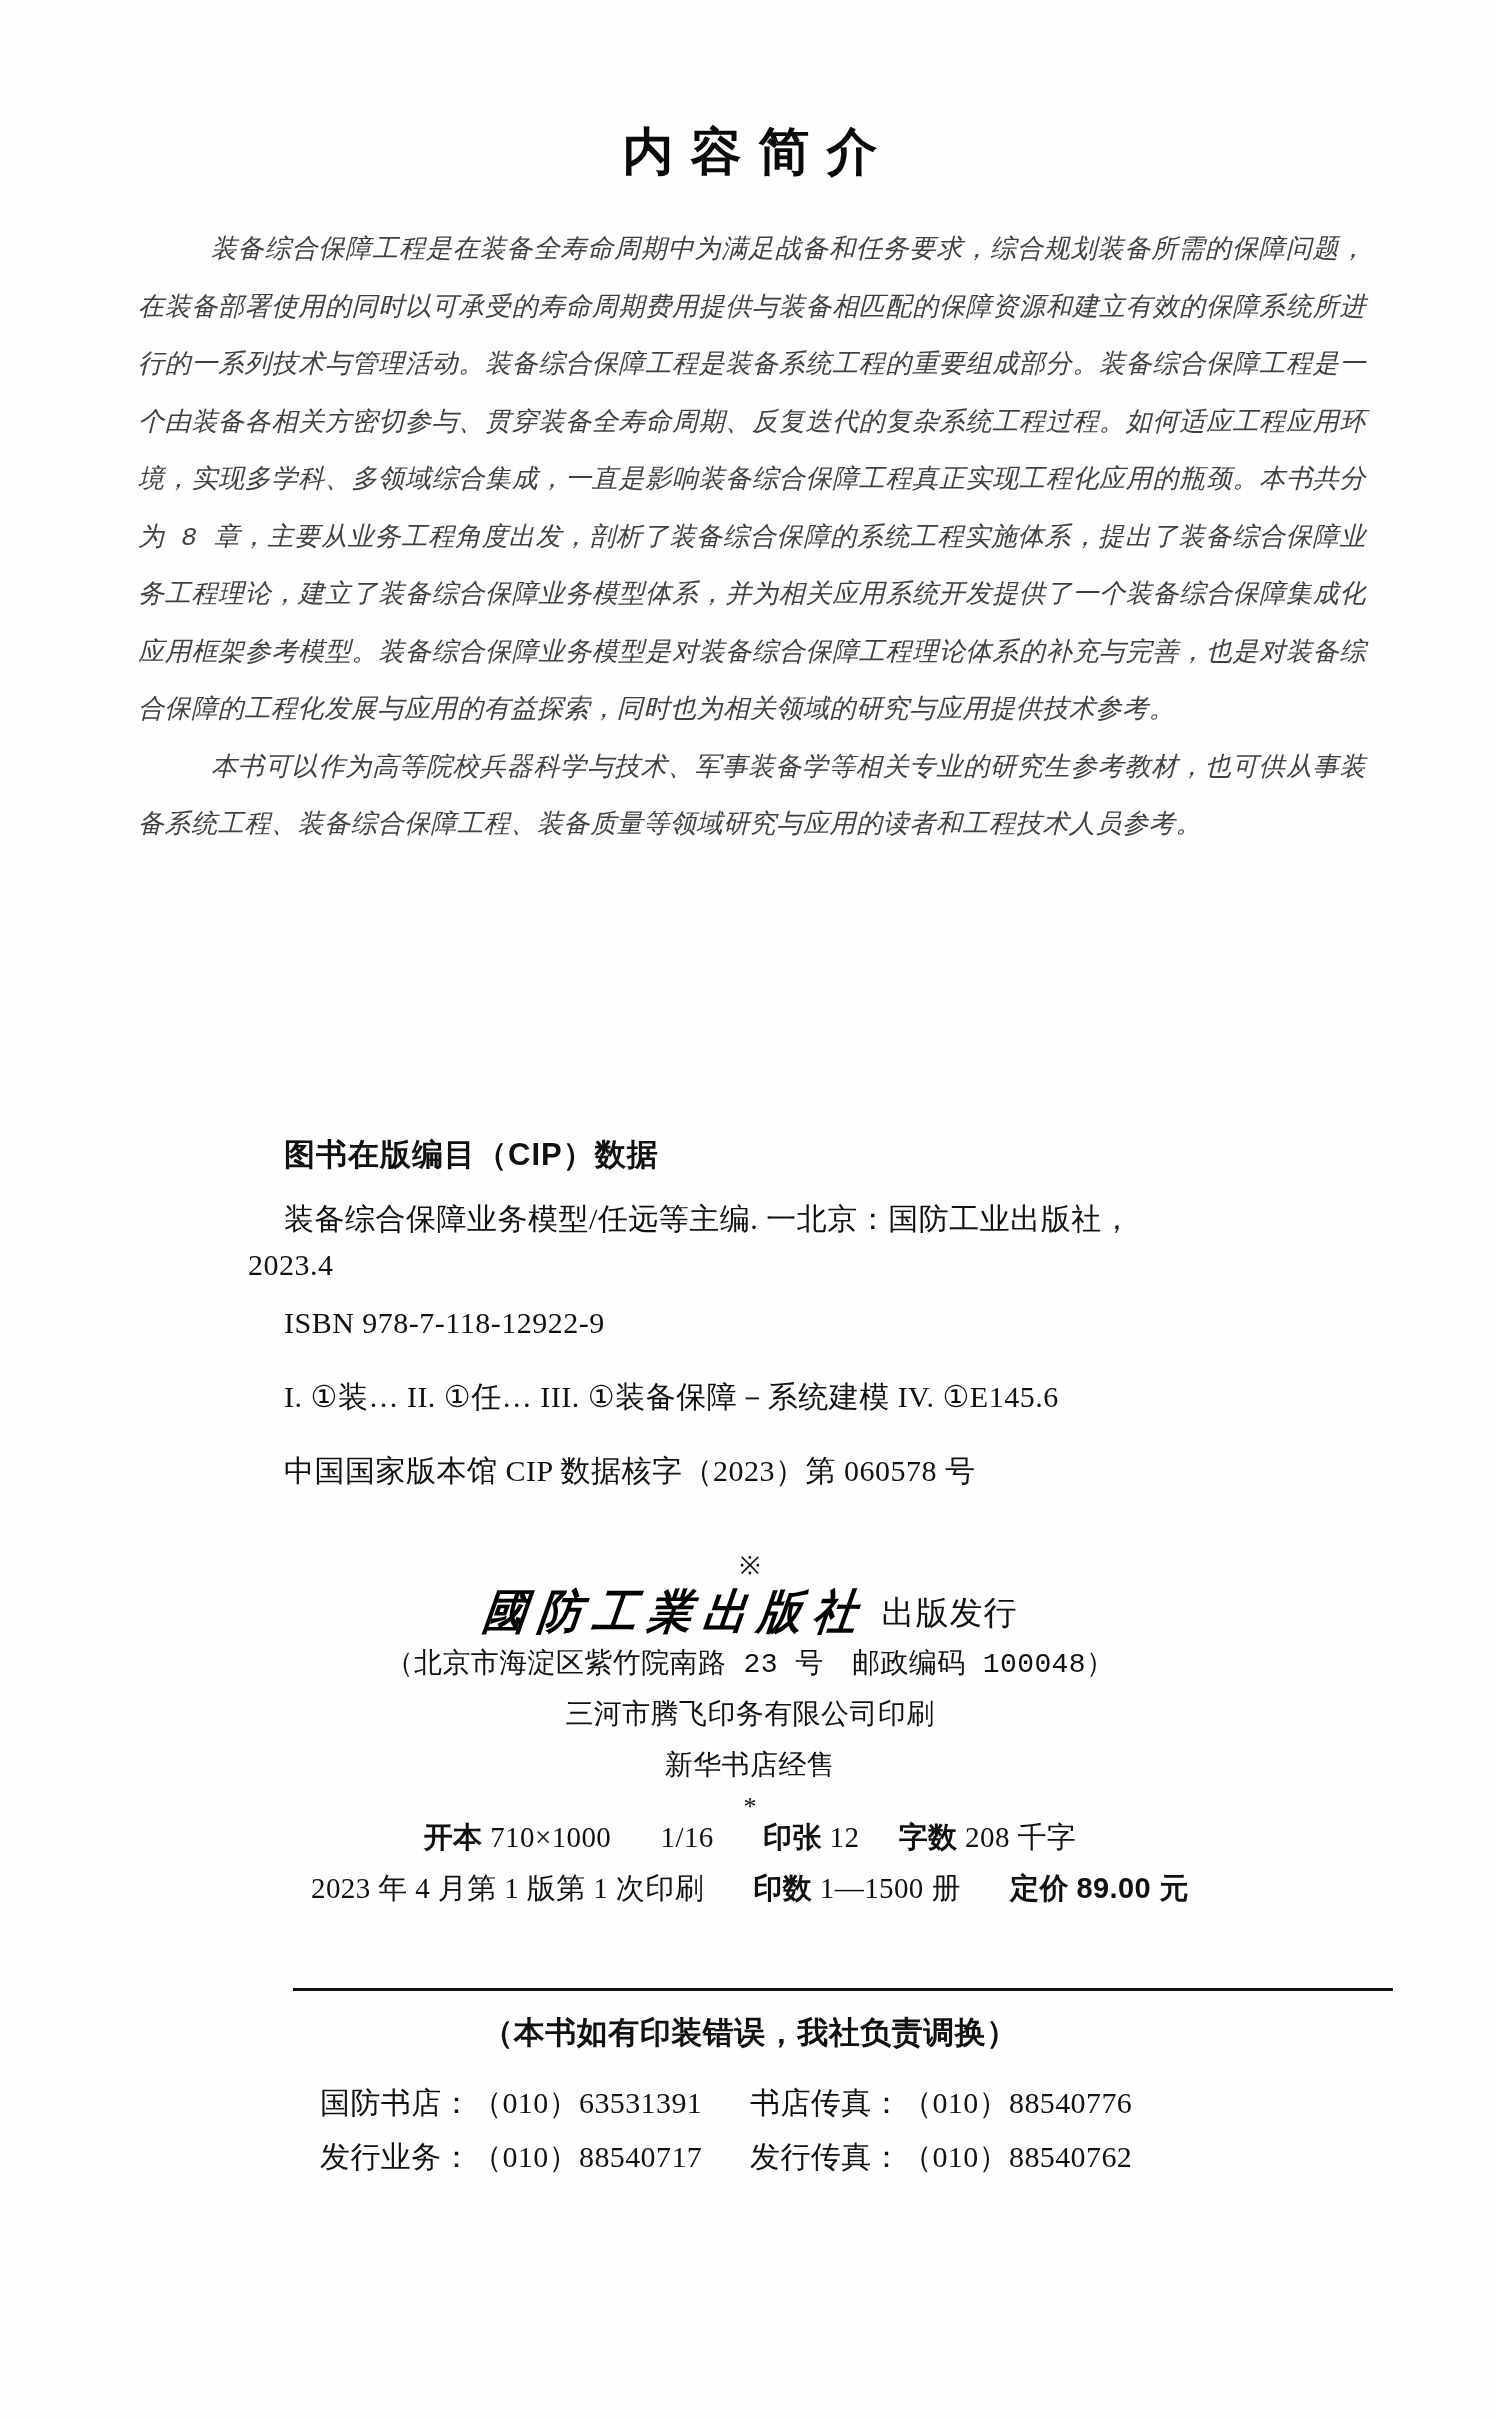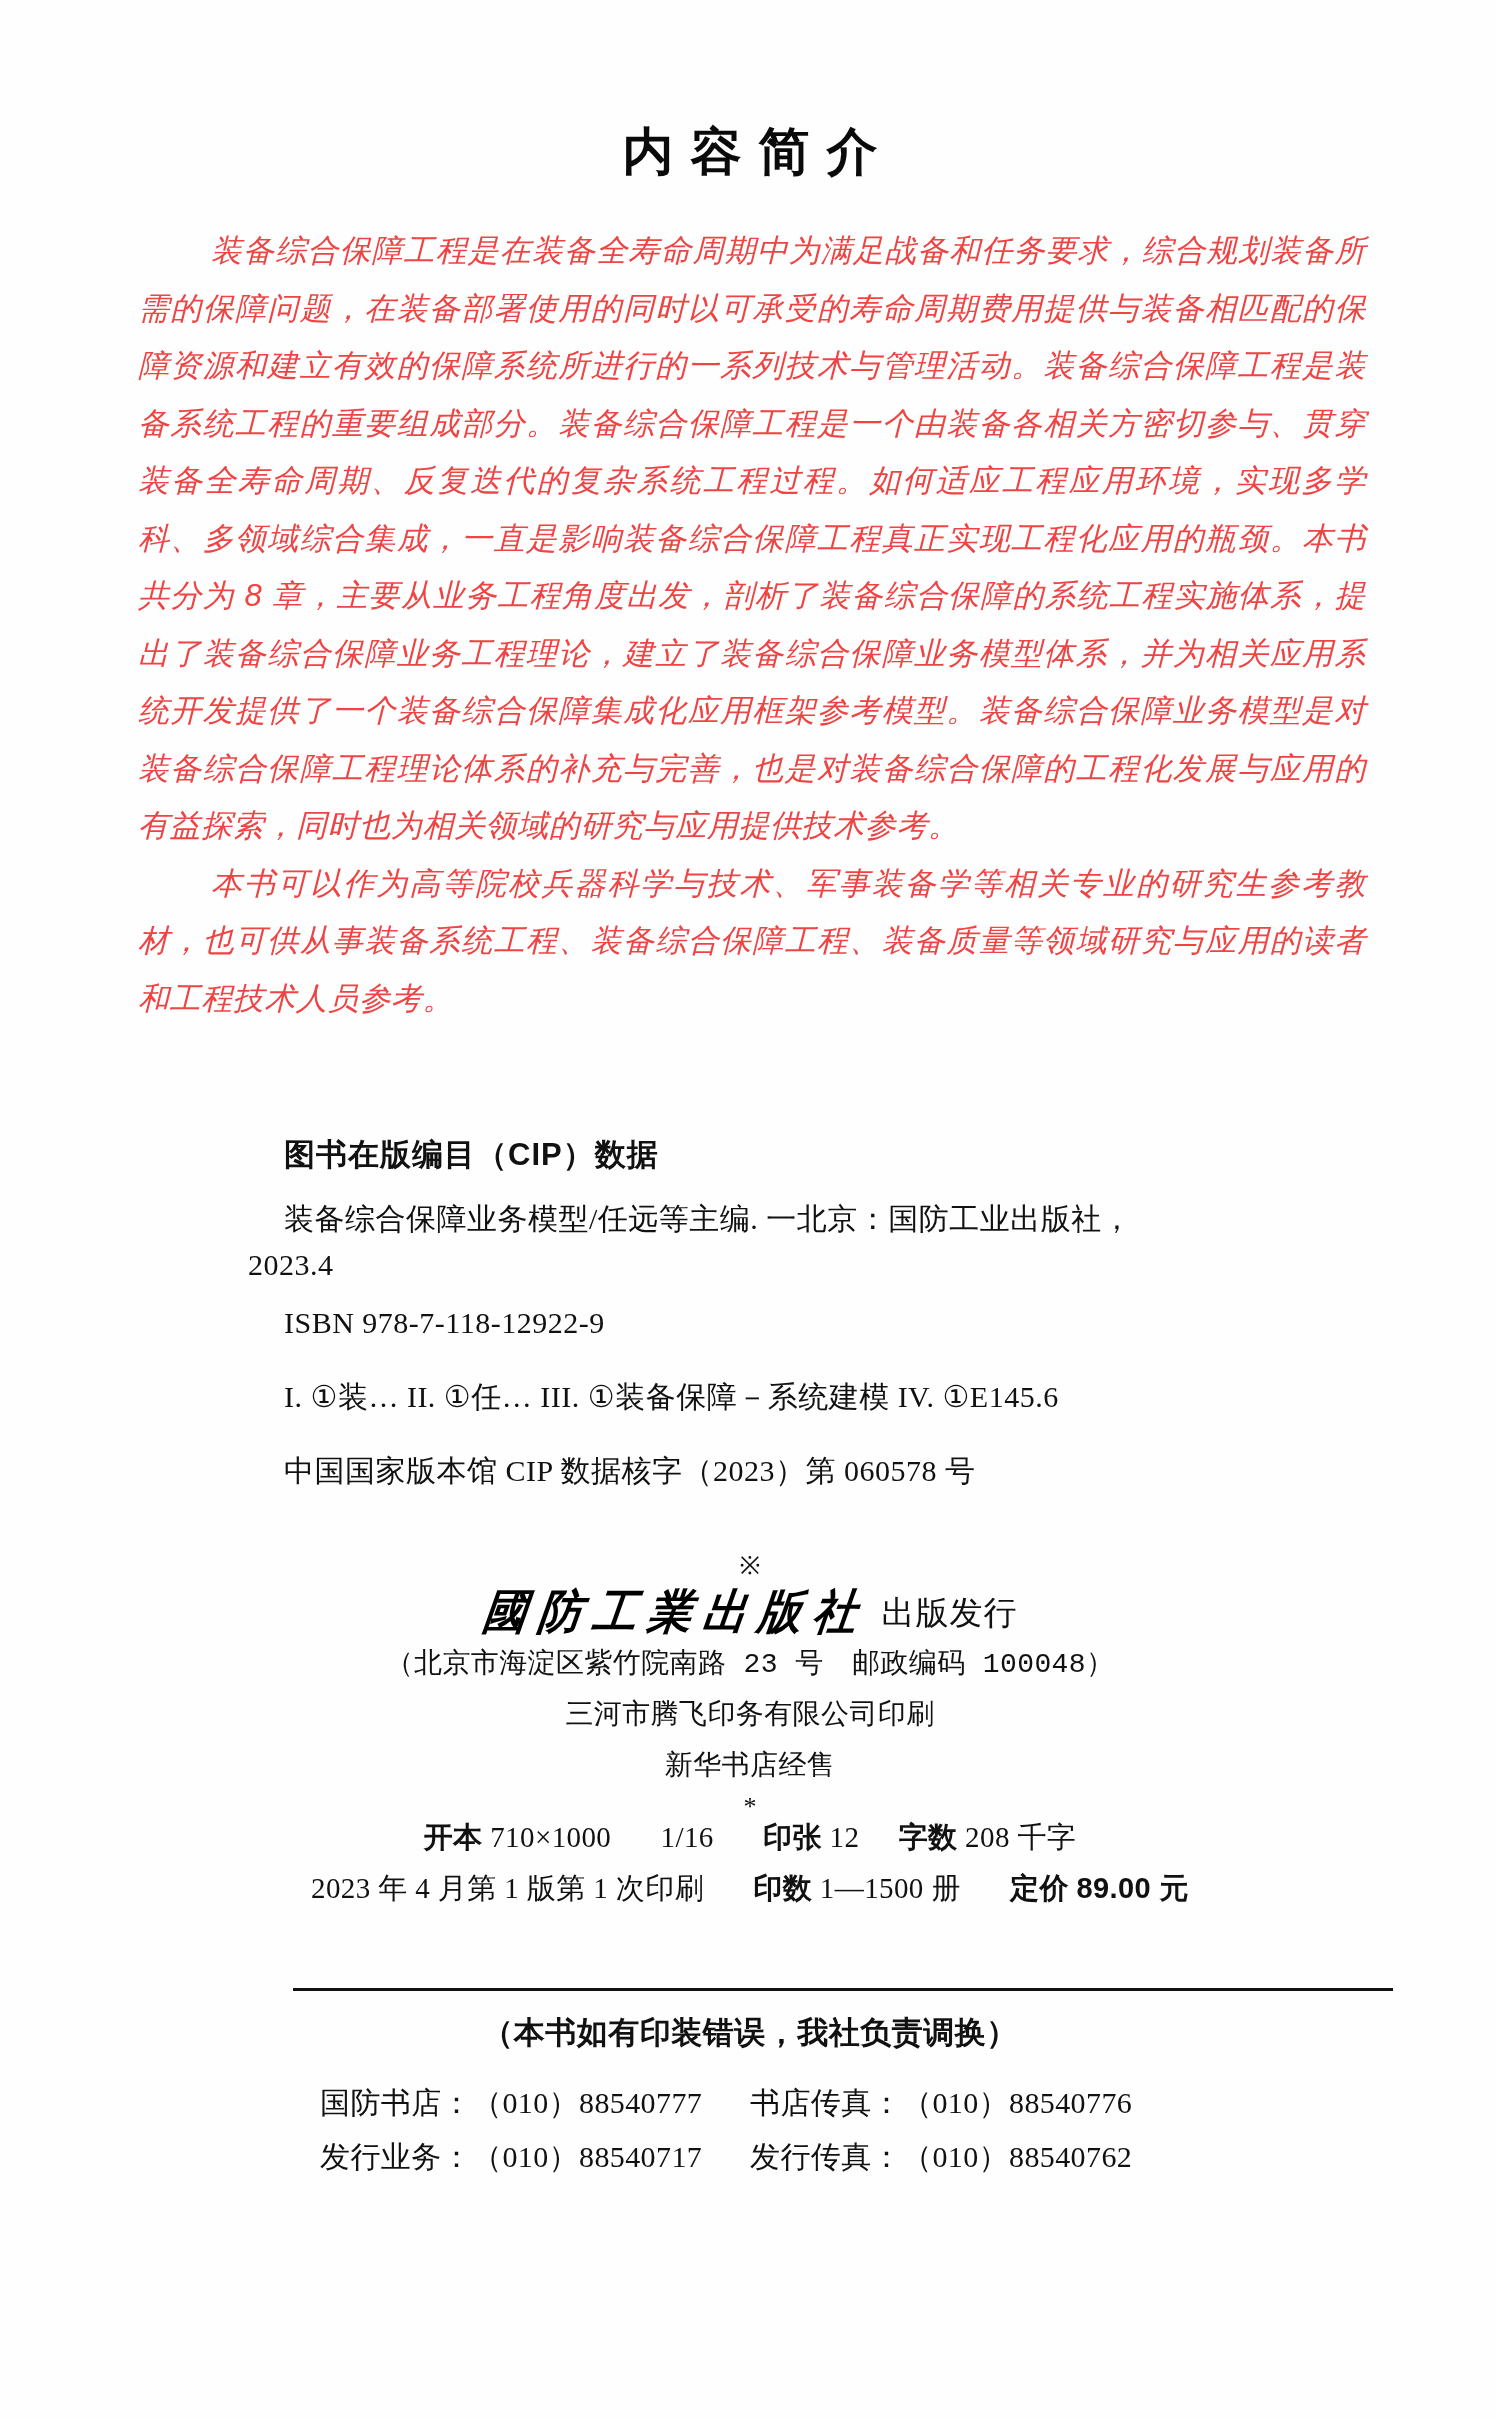--- a/index.html
+++ b/index.html
@@ -38,29 +38,29 @@
     color: #0a0a0a;
   }
   
   .body-block {
     position: absolute;
     left: 138px;
     top: 222px;
     width: 1228px;
   }
   .para {
-    font-family: Liberation Sans, sans-serif;
+    font-family: Liberation Mono, monospace;
     font-style: italic;
-    font-size: 31px;
+    font-size: 26px;
     line-height: 57.5px;
     text-align: justify;
     text-align-last: left;
     text-justify: inter-character;
     letter-spacing: 0.6px;
-    color: #ef4444;
+    color: #404040;
     margin: 0 0 0 0;
     text-indent: 73px;
     font-weight: 500;
   }
   .para + .para { margin-top: 0px; }
   
   .cip {
     position: absolute;
     left: 284px;
     top: 1134px;
@@ -257,21 +257,21 @@
       <span class="lab">89.00 元</span>
     </div>
   </div>
 
   <div class="rule"></div>
 
   <div class="footer">
     <div class="notice">（本书如有印装错误，我社负责调换）</div>
     <div class="contacts">
       <div class="col">
-        <div class="contact-line">国防书店：（010）88540777</div>
+        <div class="contact-line">国防书店：（010）63531391</div>
         <div class="contact-line">发行业务：（010）88540717</div>
       </div>
       <div class="col right">
         <div class="contact-line">书店传真：（010）88540776</div>
         <div class="contact-line">发行传真：（010）88540762</div>
       </div>
     </div>
   </div>
 
 </div>

